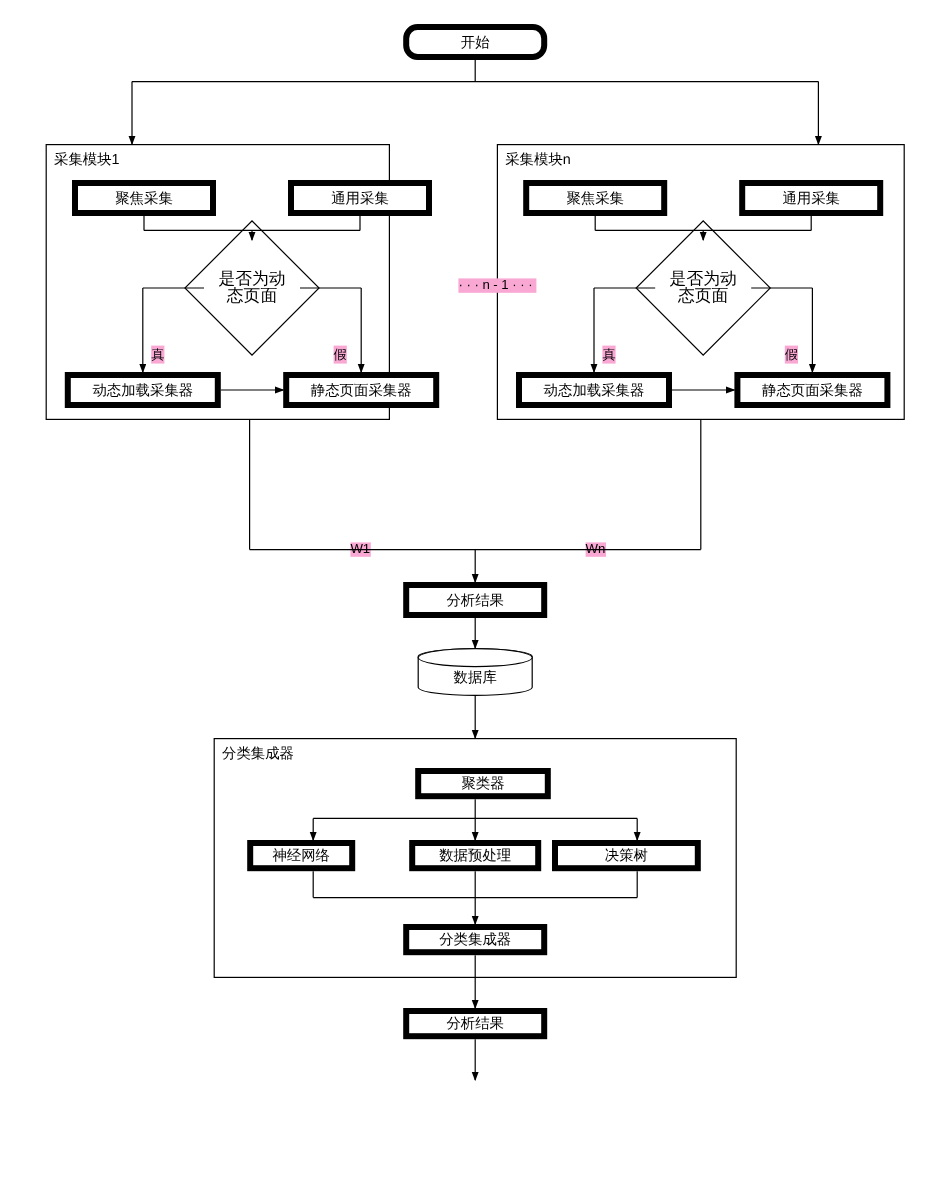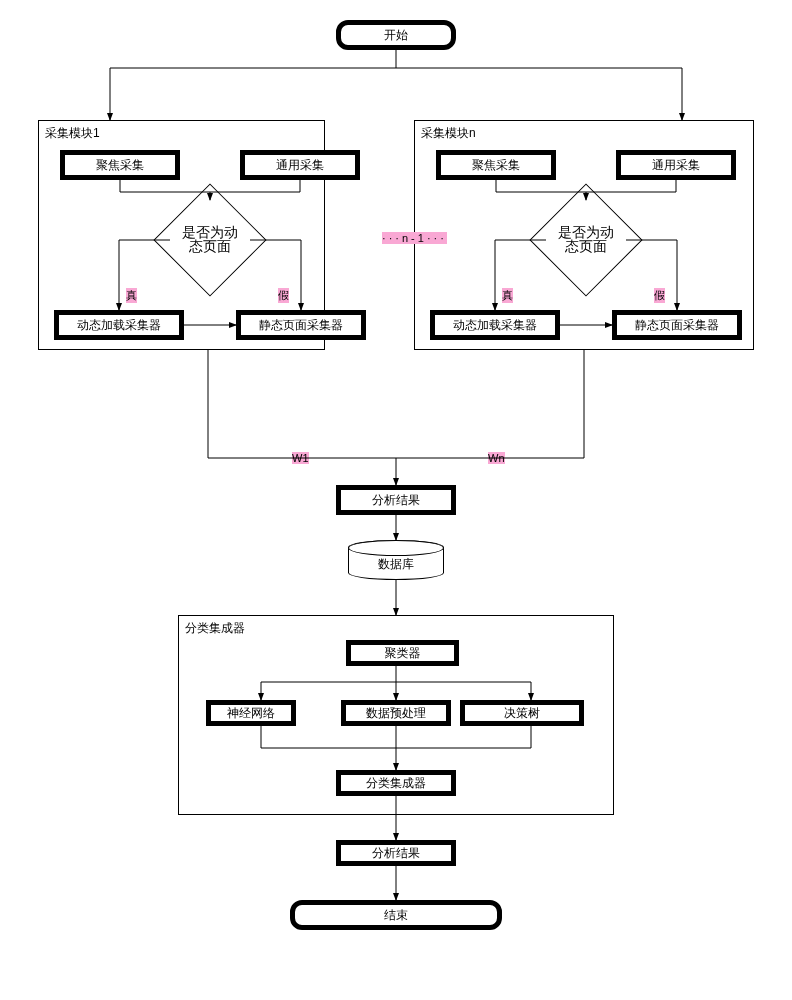--- a/index.html
+++ b/index.html
@@ -133,21 +133,20 @@
     <div class="module-label">分类集成器</div>
   </div>
   <div class="box" style="left:346px; top:640px; width:113px; height:26px;">聚类器</div>
   <div class="box" style="left:206px; top:700px; width:90px; height:26px;">神经网络</div>
   <div class="box" style="left:341px; top:700px; width:110px; height:26px;">数据预处理</div>
   <div class="box" style="left:460px; top:700px; width:124px; height:26px;">决策树</div>
   <div class="box" style="left:336px; top:770px; width:120px; height:26px;">分类集成器</div>
 
   <div class="box" style="left:336px; top:840px; width:120px; height:26px;">分析结果</div>
 
-  <div class="box rounded" style="left:290px; top:900px; width:212px; height:30px;">结束</div>
 
   <svg class="arrows">
     <defs>
       <marker id="ah" markerWidth="8" markerHeight="8" refX="7" refY="3" orient="auto">
         <path d="M0,0 L8,3 L0,6 Z" fill="#000"></path>
       </marker>
     </defs>
 
     <line x1="396" y1="50" x2="396" y2="68" stroke="#000"></line>
     <line x1="110" y1="68" x2="682" y2="68" stroke="#000"></line>

